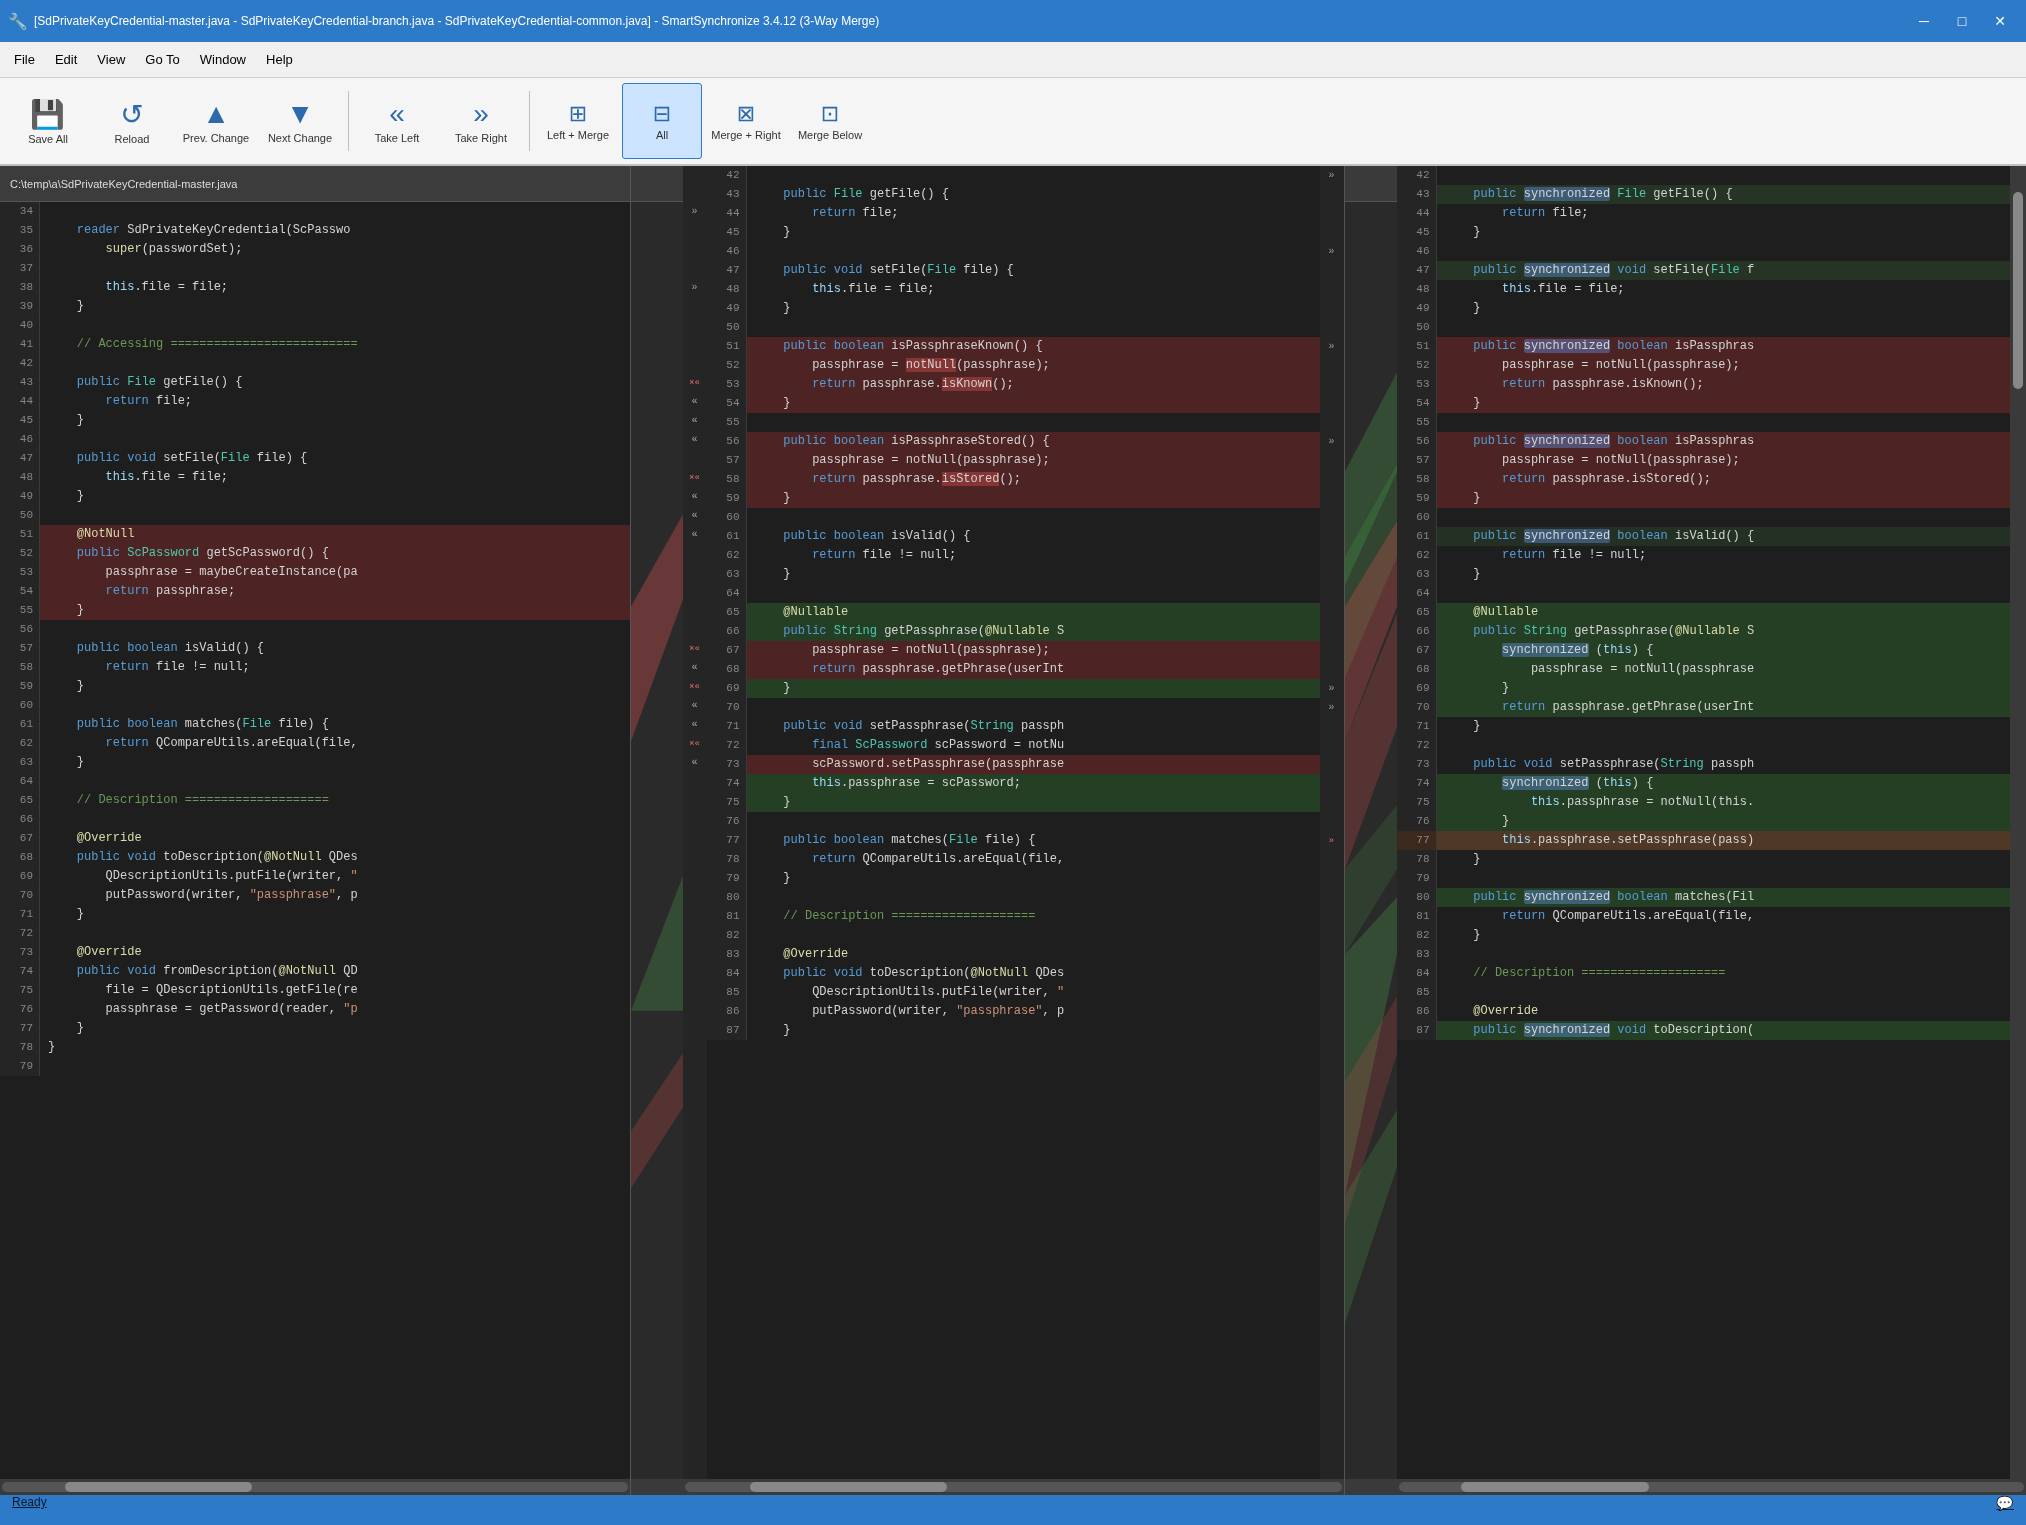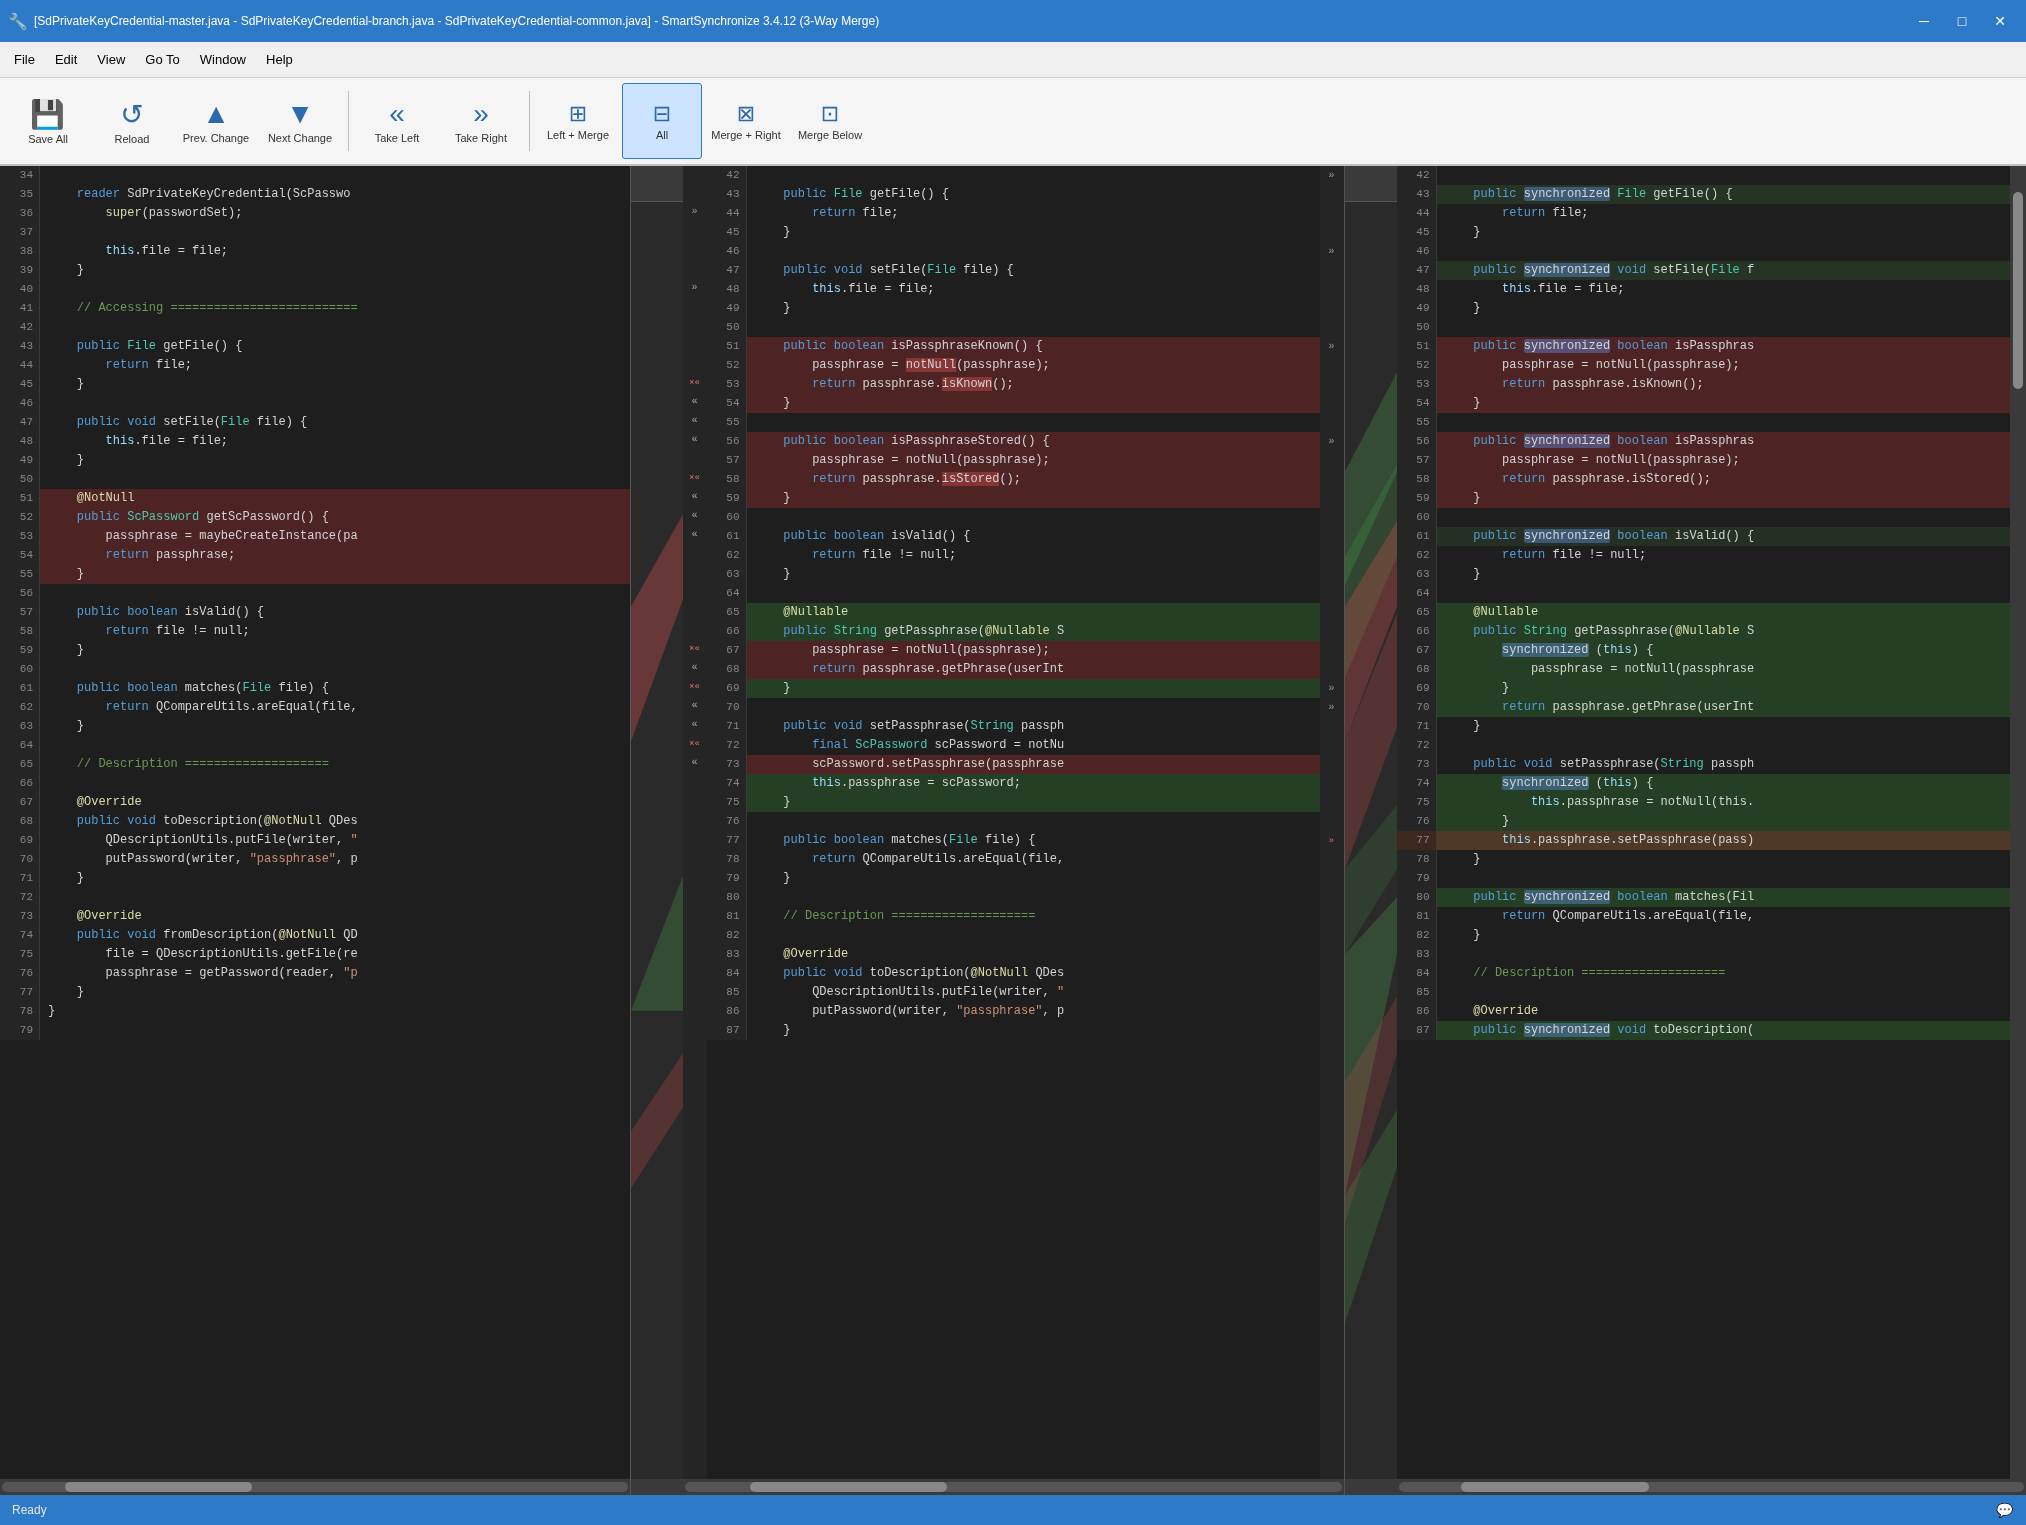--- a/index.html
+++ b/index.html
@@ -96,26 +96,26 @@
       white-space: pre;
       flex: 1;
     }
 
     .line-added { background: rgba(80, 180, 80, 0.25); }
     .line-removed { background: rgba(220, 60, 60, 0.25); align-items: flex-end; }
 
     
     .status-bar {
       background: #2d7ac8;
-      color: #e5e5e5;
+      color: #0f172a;
       height: 30px;
       display: flex;
-      align-items: center;
       padding: 0 12px;
       font-size: 12px;
+      text-decoration: underline;
     }
 
     .panel-scrollbar-h {
       height: 16px;
       background: #3a3a3a;
       display: flex;
       align-items: center;
       padding: 0 2px;
     }
 
@@ -200,20 +200,23 @@
   <div class="toolbar-btn">
     <span class="icon" style="font-size:22px">⊡</span>
     <span>Merge Below</span>
   </div>
 </div>
 
 <div style="display:flex; flex-direction:column; height: calc(1525px - 42px - 36px - 88px - 30px); background:#2a2a2a;">
   <div style="display:flex; flex:1; overflow:hidden;">
 
     <div style="flex:1; display:flex; flex-direction:column; border-right:1px solid #555; min-width:0;">
+      <div class="panel-header">
+        <span>C:\temp\a\SdPrivateKeyCredential-master.java</span>
+      </div>
       <div style="flex:1; overflow:auto; font-family:'Courier New',monospace; font-size:12px; background:#1e1e1e; color:#d4d4d4;">
 
         <div class="code-line">
             <div class="line-num">34</div>
             <div class="line-content"></div>
           </div>
         <div class="code-line">
             <div class="line-num">35</div>
             <div class="line-content">    <span style="color:#569cd6">reader</span> SdPrivateKeyCredential(ScPasswo</div>
           </div>

